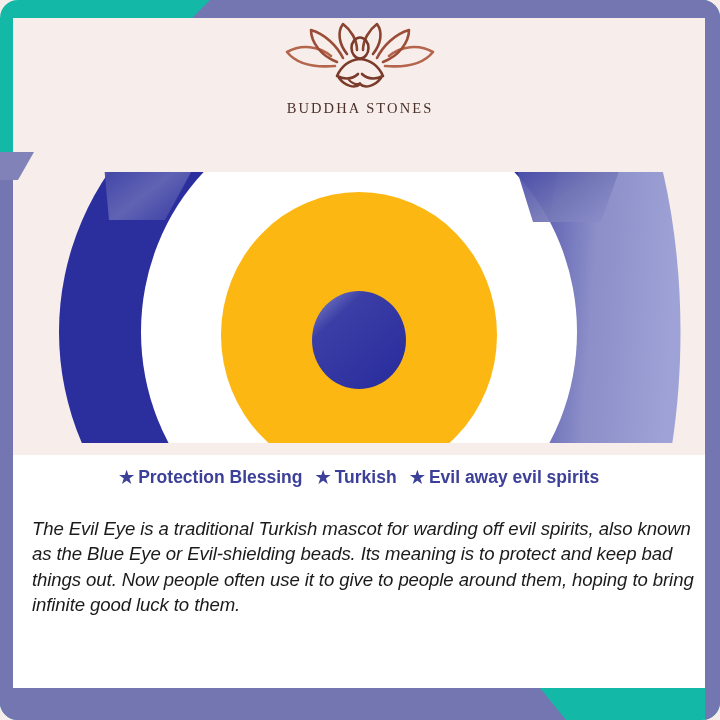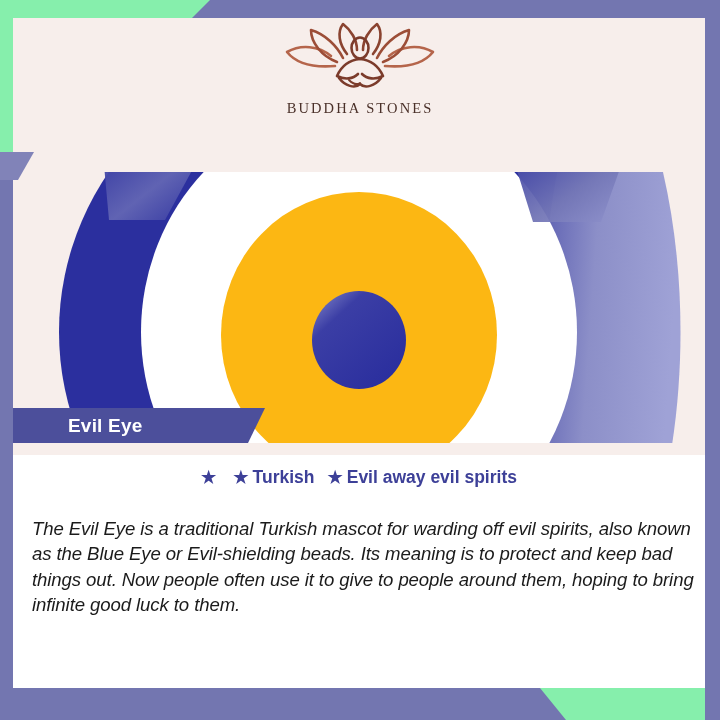--- a/index.html
+++ b/index.html
@@ -11,22 +11,23 @@
     height: 720px;
     overflow: hidden;
     font-family: "Liberation Sans", sans-serif;
     background: #F7EEEB;
   }
 
   #page {
     position: relative;
     width: 720px;
     height: 720px;
-    background: #86efac;
+    background: #14b8a6;
     overflow: hidden;
+    border-radius: 18px;
   }
 
   
   .frame-top {
     position: absolute;
     top: 0; left: 0;
     width: 720px; height: 18px;
     background: #7376B0;
     clip-path: polygon(210px 0, 720px 0, 720px 18px, 192px 18px);
   }
@@ -264,29 +265,27 @@
         <path d="M 83 37 C 94 38 102 45 106 54 C 98 58 90 57 85 52" stroke="#7B3B2B"></path>
 
         <path d="M 62 56 C 68 64 78 67 83 62 C 88 67 98 64 104 56" stroke="#7B3B2B"></path>
         <path d="M 72 58 C 76 62 80 63 83 61" stroke="#7B3B2B" stroke-width="2"></path>
       </g>
     </svg>
     <div class="logo-text">BUDDHA STONES</div>
   </div>
 
 
-  <div class="eye-tag">
-    <span class="eye-tag-label">Evil Eye</span>
-  </div>
 
   <div class="panel">
 
     <div class="features">
       <span class="feat">
         <span class="star">★</span>
+        <span>Protection  Blessing</span>
       </span>
       <span class="feat">
         <span class="star">★</span>
         <span>Turkish</span>
       </span>
       <span class="feat">
         <span class="star">★</span>
         <span>Evil away evil spirits</span>
       </span>
     </div>

